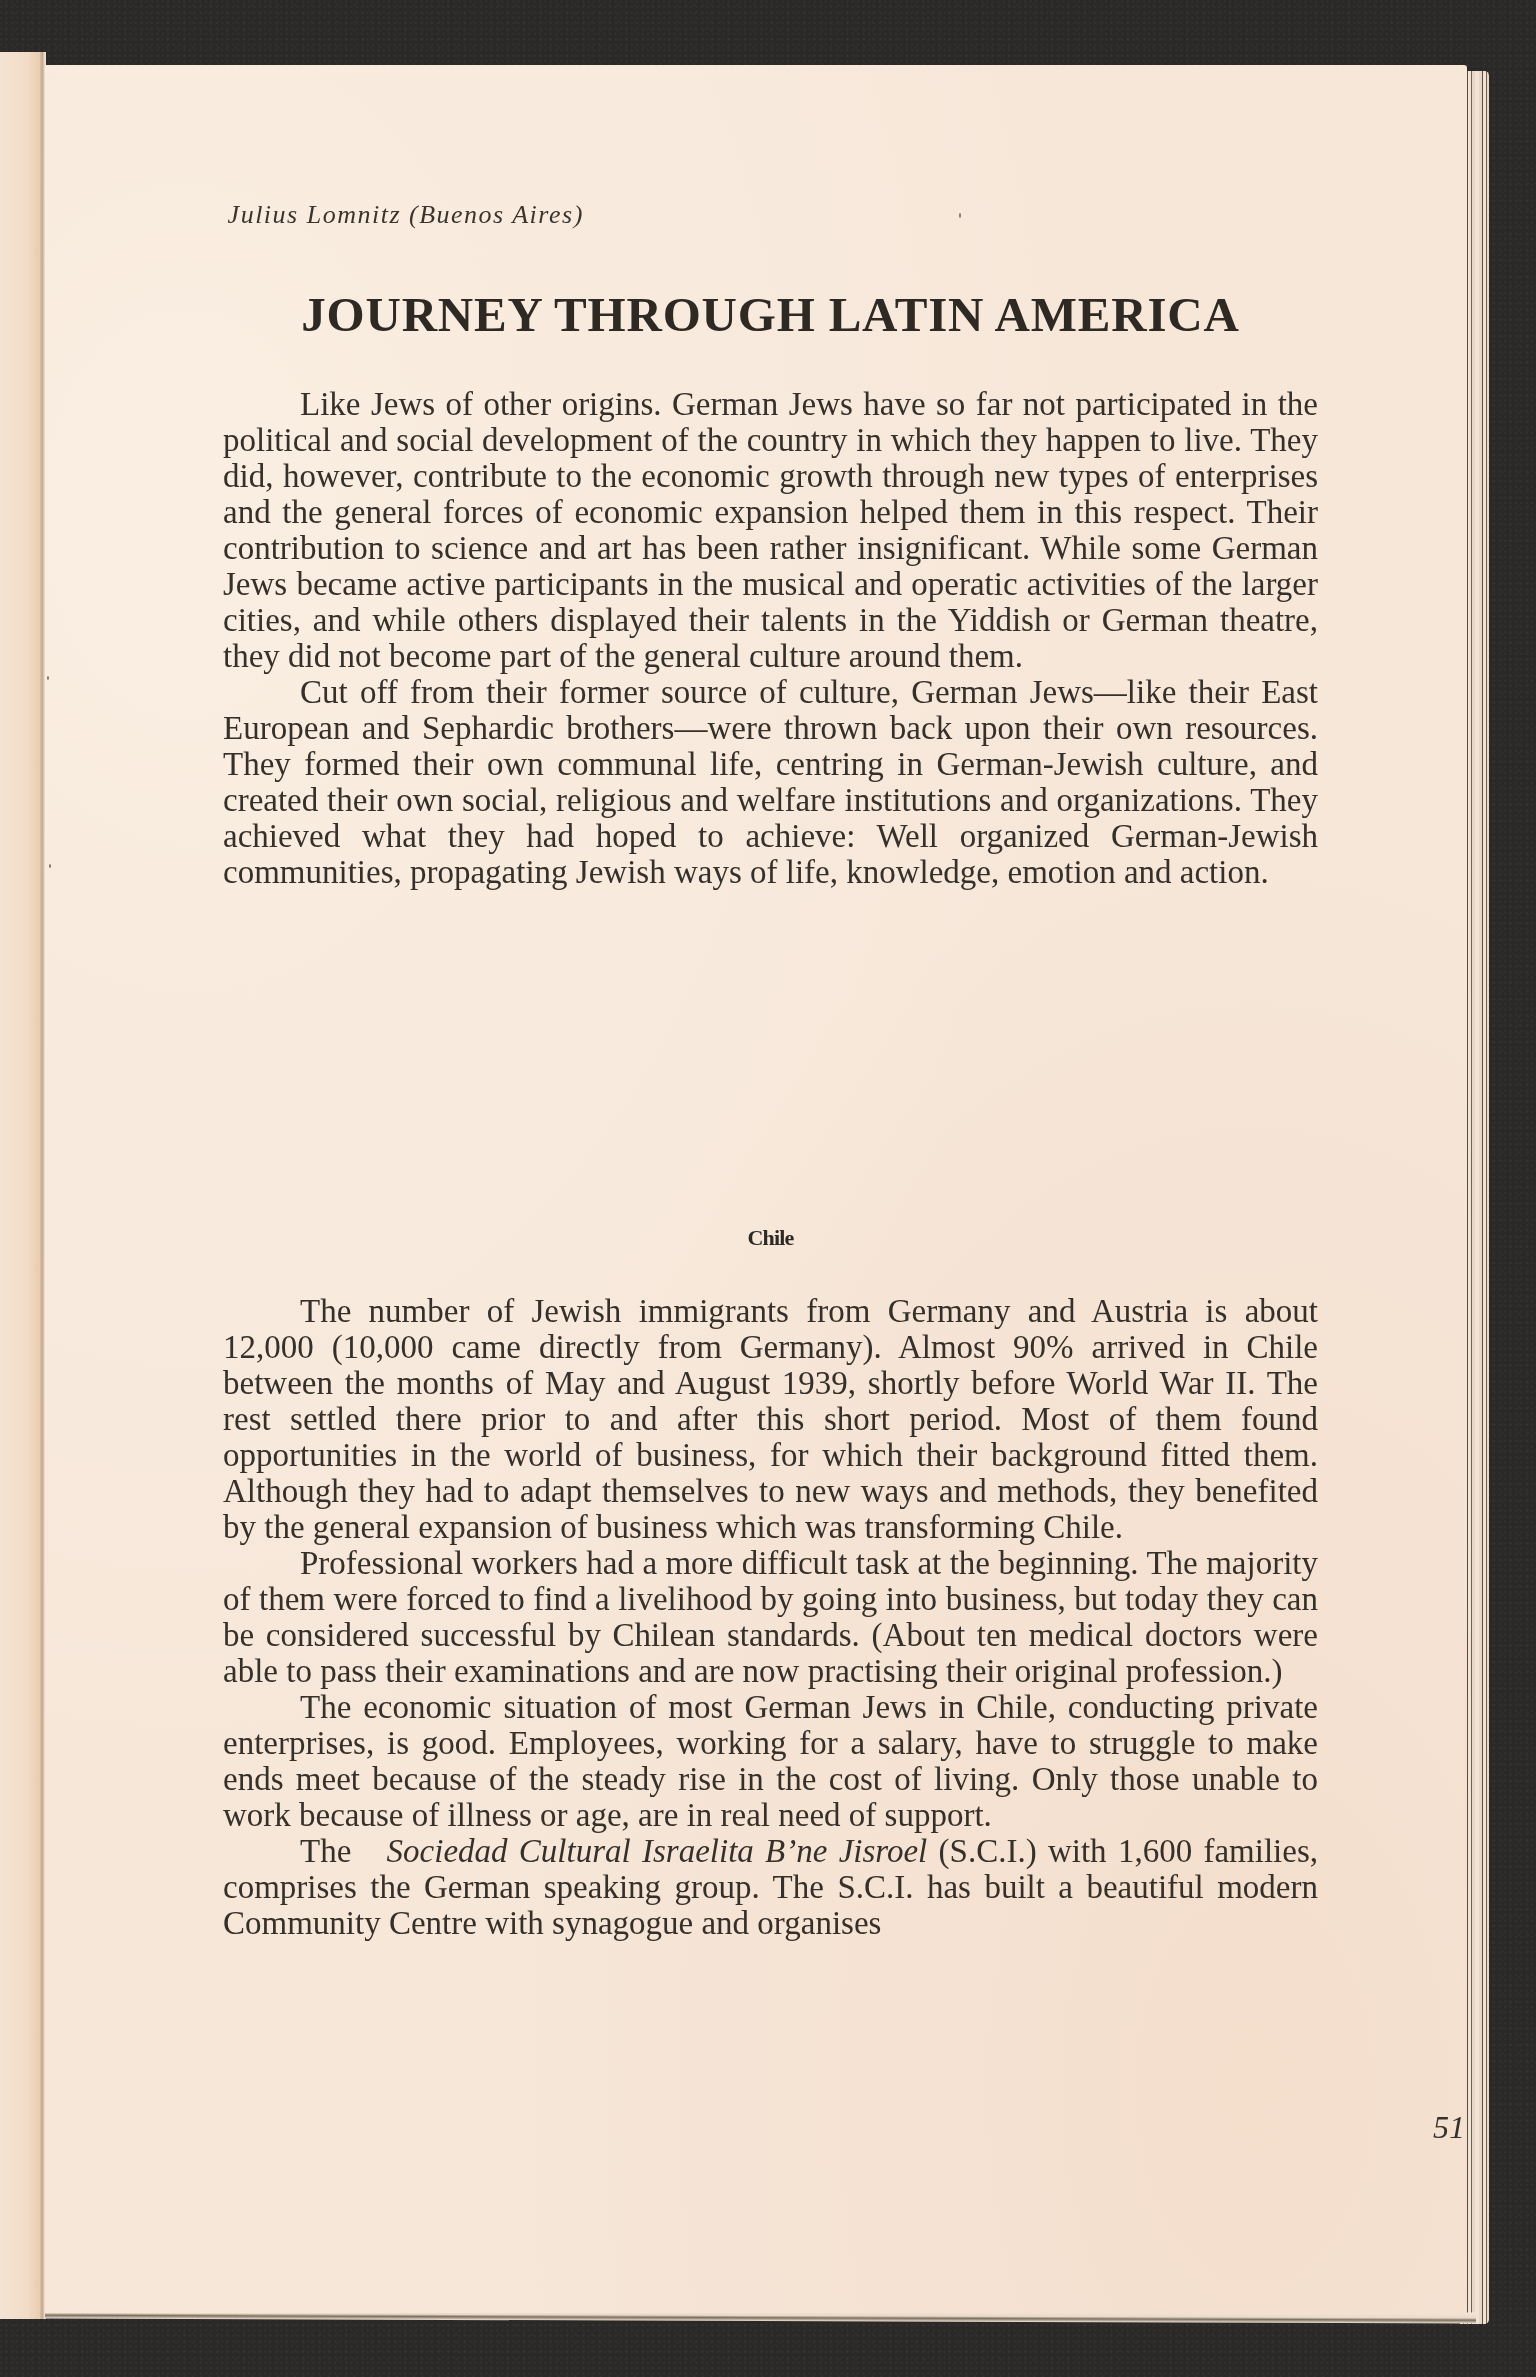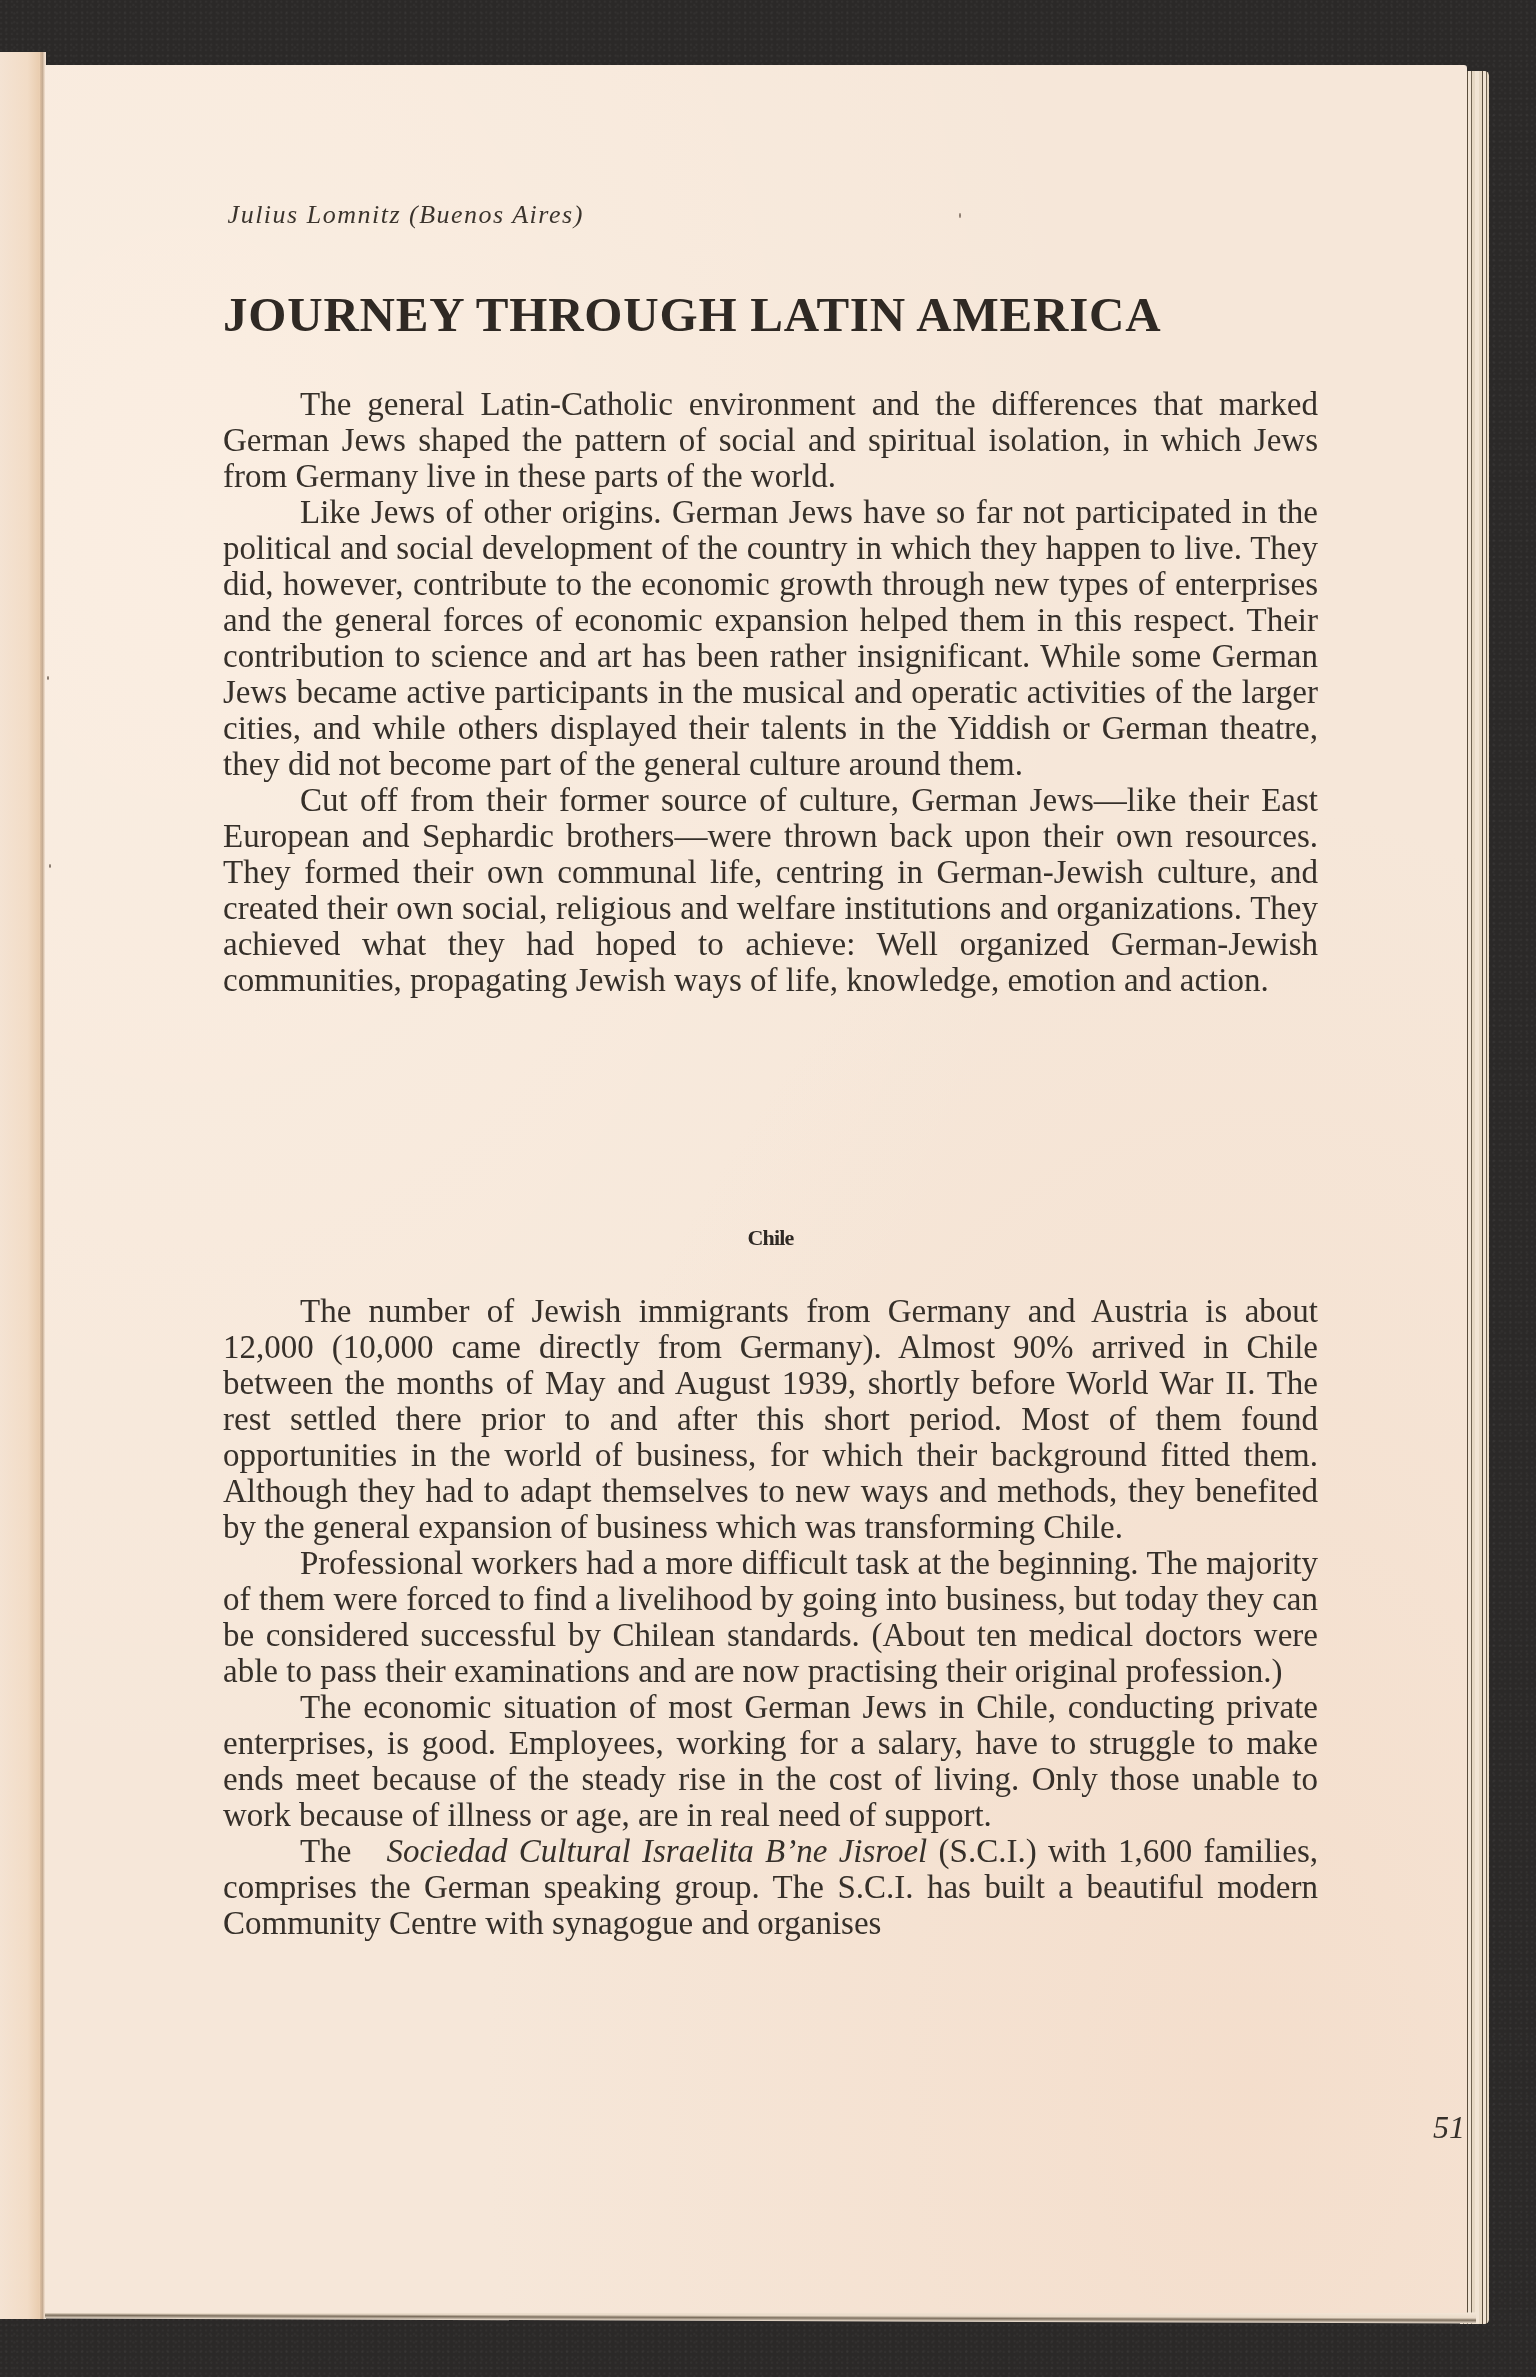--- a/index.html
+++ b/index.html
@@ -87,21 +87,21 @@
       font-size: 26px;
       letter-spacing: 1.5px;
       color: #3b342d;
       white-space: nowrap;
     }
     .title {
       position: absolute;
       left: 0;
       width: 1095px;
       top: 221px;
-      text-align: left;
+      text-align: center;
       font-weight: bold;
       font-size: 49px;
       letter-spacing: 0.8px;
       color: #2f2924;
       white-space: nowrap;
     }
     .section {
       position: absolute;
       left: 0;
       width: 1095px;
@@ -160,21 +160,20 @@
 <div class="page">
   <div class="speck" style="left: 1.5px; top: 611px;"></div>
   <div class="speck" style="left: 3.8px; top: 799px;"></div>
   <div class="speck" style="left: 914px; top: 148px; width:2.3px; height:5.4px;"></div>
 
   <div class="content">
     <div class="author">Julius Lomnitz (Buenos Aires)</div>
     <div class="title">JOURNEY THROUGH LATIN AMERICA</div>
 
     <div class="section section-1">
-      <p>The general Latin-Catholic environment and the differences that marked German Jews shaped the pattern of social and spiritual isolation, in which Jews from Germany live in these parts of the world.</p>
       <p>Like Jews of other origins. German Jews have so far not participated in the political and social development of the country in which they happen to live. They did, however, contribute to the economic growth through new types of enterprises and the general forces of economic expansion helped them in this respect. Their contribution to science and art has been rather insignificant. While some German Jews became active participants in the musical and operatic activities of the larger cities, and while others displayed their talents in the Yiddish or German theatre, they did not become part of the general culture around them.</p>
       <p>Cut off from their former source of culture, German Jews—like their East European and Sephardic brothers—were thrown back upon their own resources. They formed their own communal life, centring in German-Jewish culture, and created their own social, religious and welfare institutions and organizations. They achieved what they had hoped to achieve: Well organized German-Jewish communities, propagating Jewish ways of life, knowledge, emotion and action.</p>
     </div>
 
     <div class="section-heading">Chile</div>
 
     <div class="section section-2">
       <p>The number of Jewish immigrants from Germany and Austria is about 12,000 (10,000 came directly from Germany). Almost 90% arrived in Chile between the months of May and August 1939, shortly before World War II. The rest settled there prior to and after this short period. Most of them found opportunities in the world of business, for which their background fitted them. Although they had to adapt themselves to new ways and methods, they benefited by the general expansion of business which was transforming Chile.</p>
       <p>Professional workers had a more difficult task at the beginning. The majority of them were forced to find a livelihood by going into business, but today they can be considered successful by Chilean standards. (About ten medical doctors were able to pass their examinations and are now practising their original profession.)</p>
       <p>The economic situation of most German Jews in Chile, conducting private enterprises, is good. Employees, working for a salary, have to struggle to make ends meet because of the steady rise in the cost of living. Only those unable to work because of illness or age, are in real need of support.</p>

